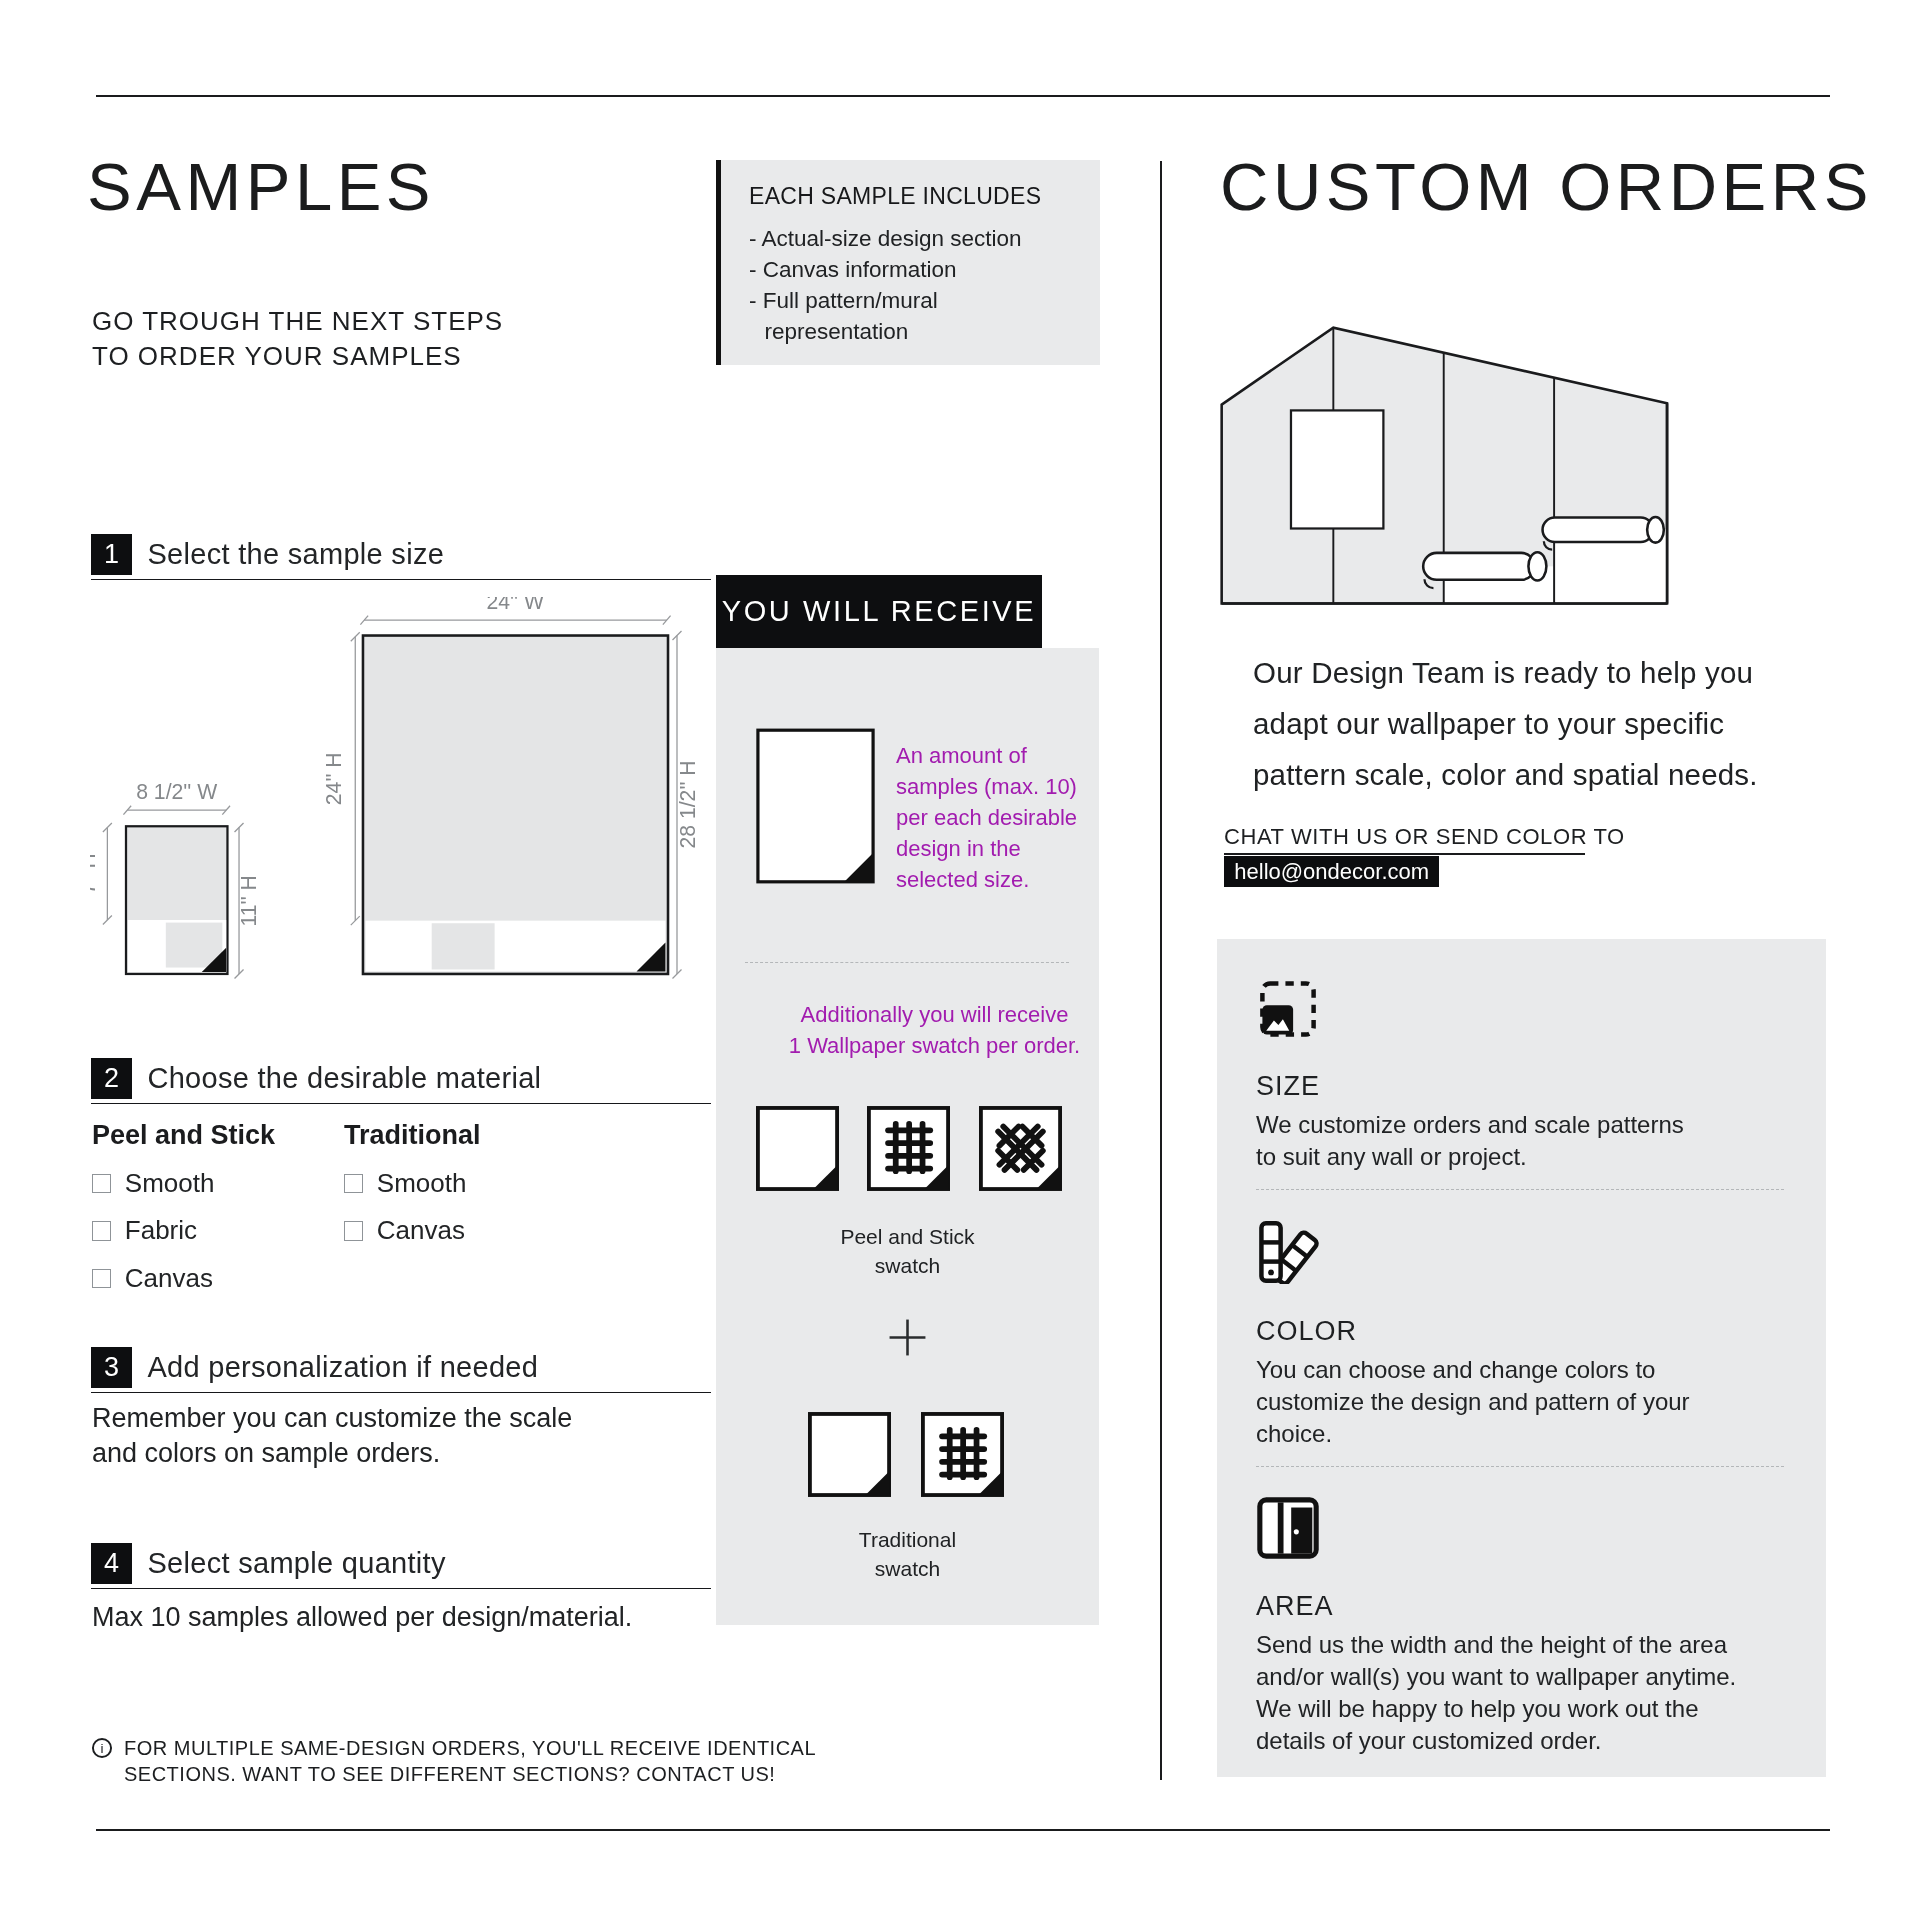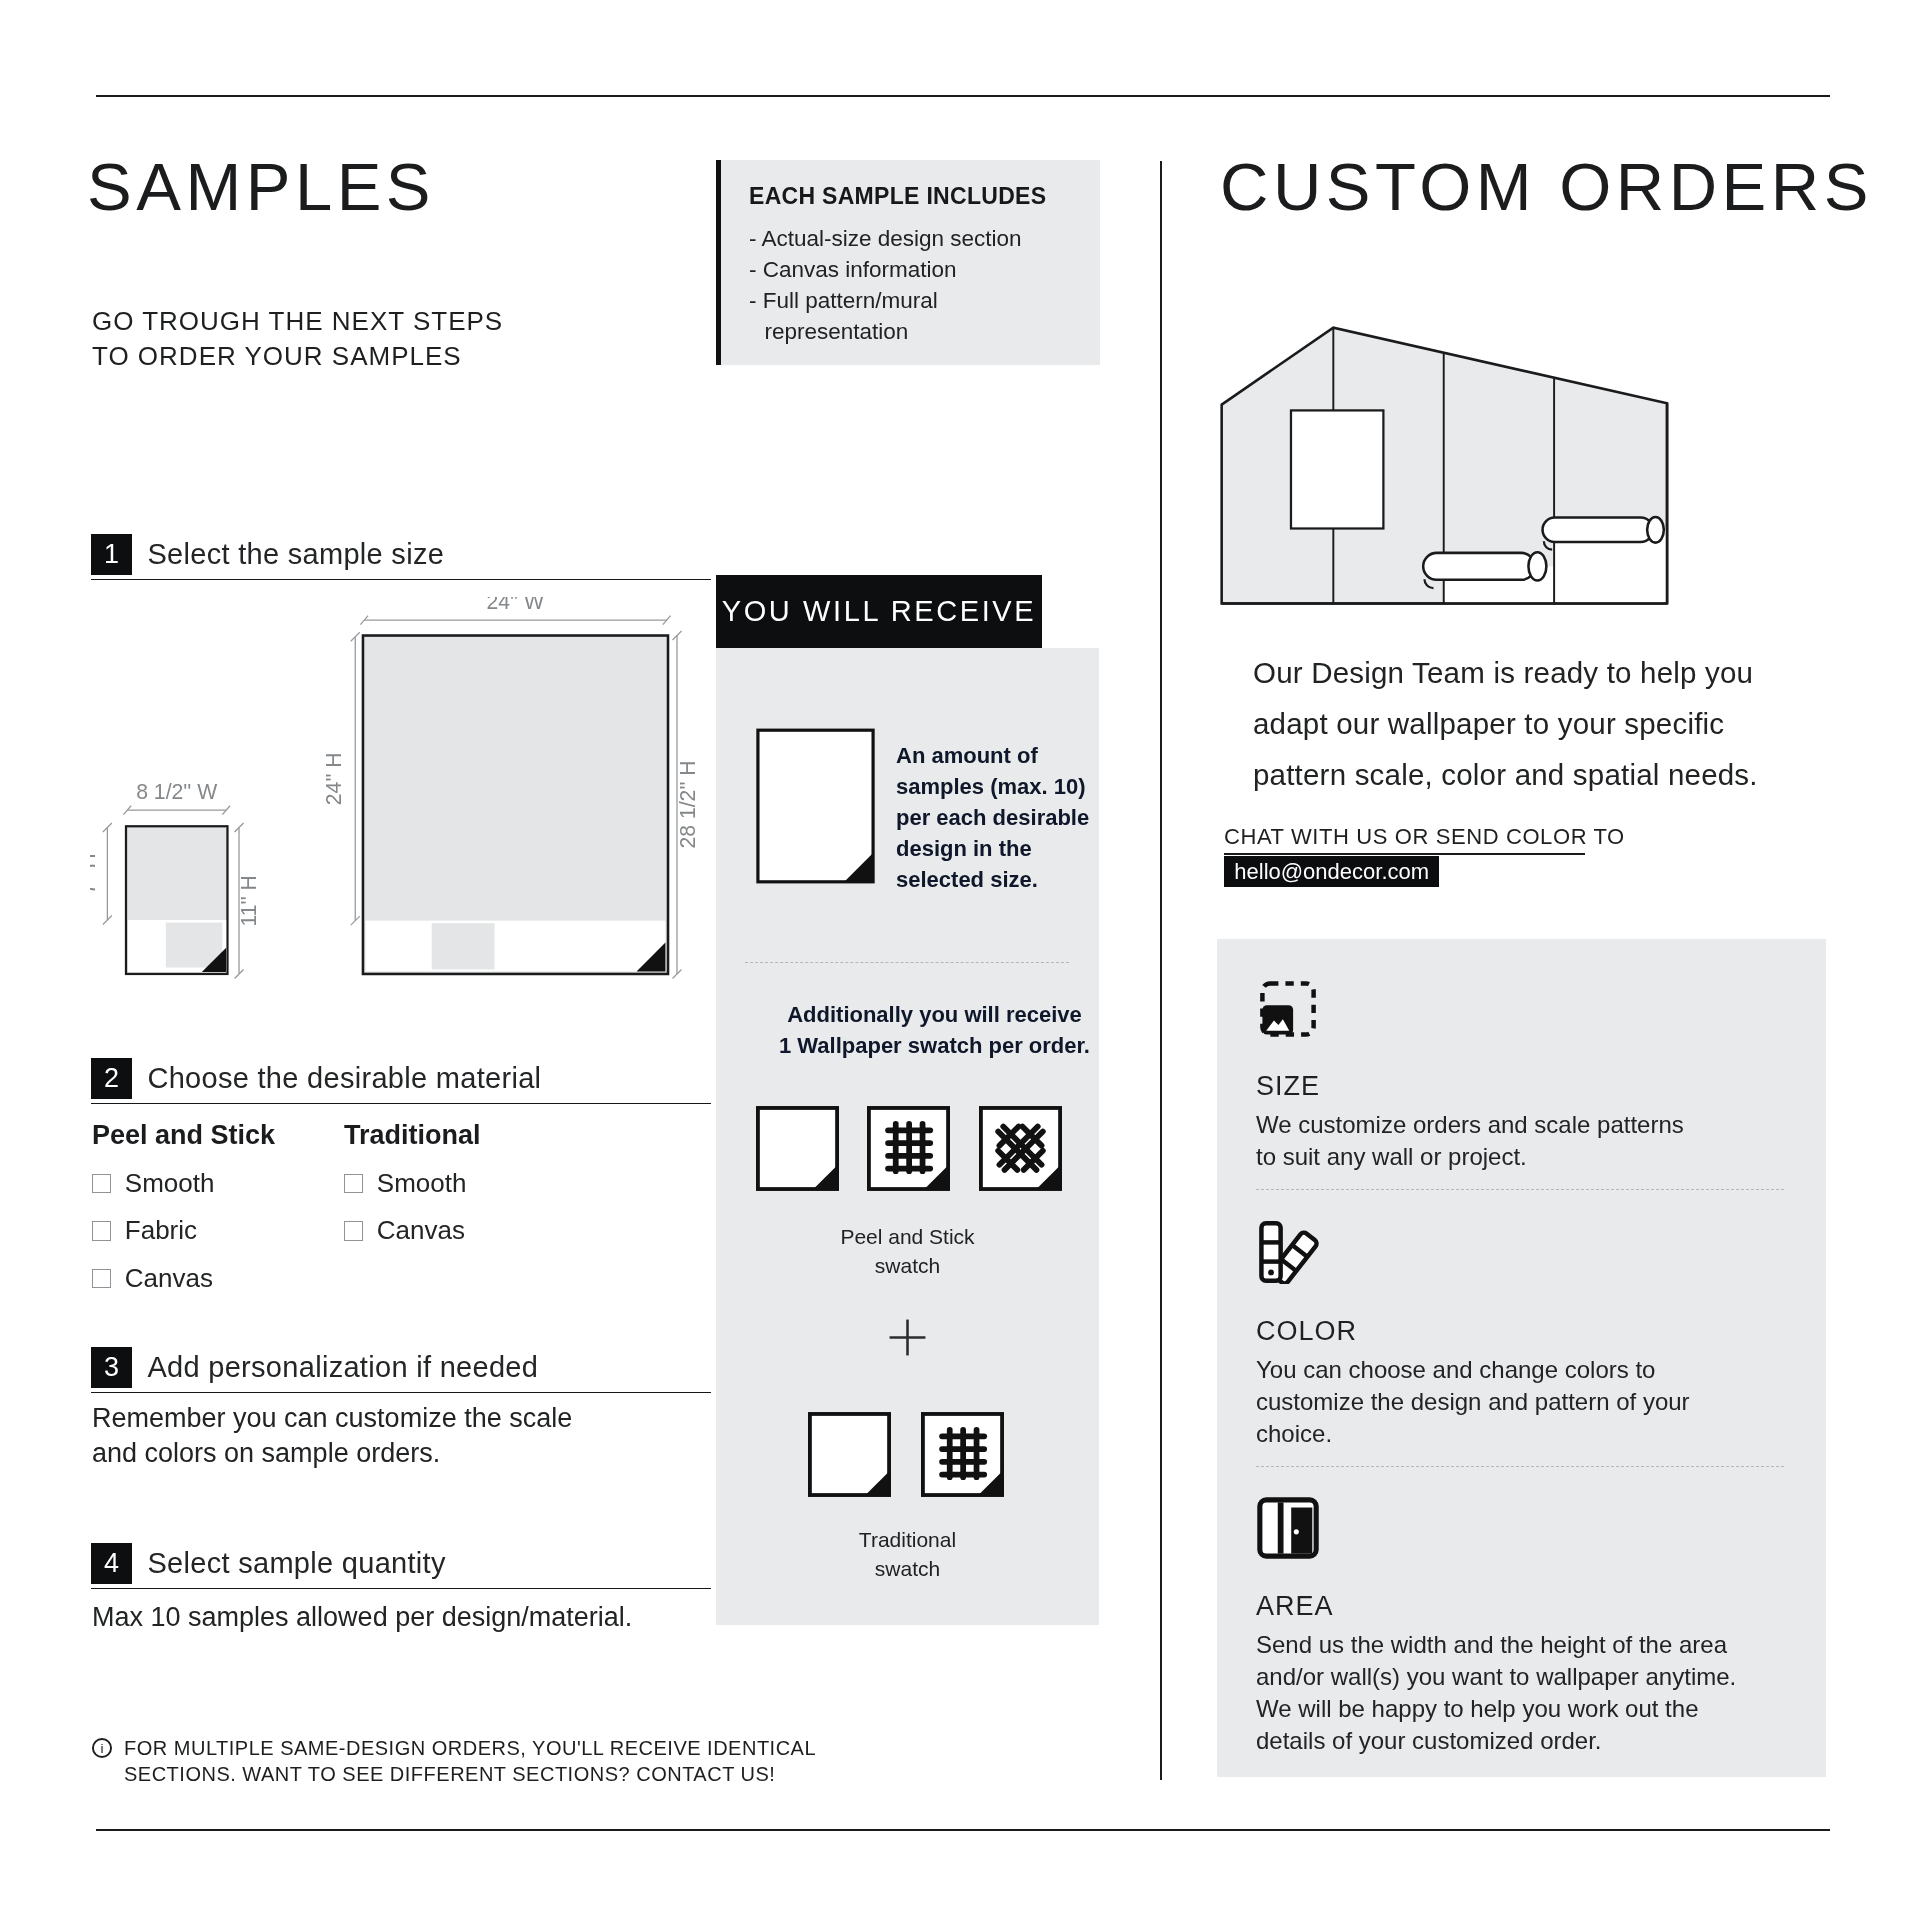--- a/index.html
+++ b/index.html
@@ -4,39 +4,39 @@
 <style>
   html,body{margin:0;padding:0;background:#fff;}
   #page{position:relative;width:1926px;height:1926px;background:#ffffff;
         font-family:"Liberation Sans",sans-serif;color:#202224;overflow:hidden;}
   .abs{position:absolute;}
   .hrule{position:absolute;height:1.9px;background:#1a1b1d;}
   .vrule{position:absolute;width:1.9px;background:#1a1b1d;}
   .h1{font-size:67px;font-weight:300;letter-spacing:4.5px;color:#1b1c1d;white-space:nowrap;line-height:1;}
   .intro{font-size:26px;letter-spacing:1px;line-height:35px;font-weight:300;color:#1d1f21;}
   .includes{background:#e9eaeb;border-left:5.1px solid #111;box-sizing:border-box;padding:23px 19px 0 28px;}
-  .includes .t{font-size:23px;font-weight:700;letter-spacing:0.3px;margin-bottom:13px;color:#17181a;}
+  .includes .t{font-size:23px;font-weight:400;letter-spacing:0.3px;margin-bottom:13px;color:#17181a;}
   .includes .li{font-size:22.5px;line-height:31px;font-weight:300;color:#202224;}
   .includes .indent{padding-left:15.4px;}
   .step{position:absolute;display:flex;align-items:center;gap:15.4px;border-bottom:1.9px solid #16171a;
         padding-bottom:3.9px;width:620px;box-sizing:border-box;}
   .stepnum{width:41px;height:41px;background:#0d0e10;color:#fff;font-size:27px;
            display:flex;align-items:center;justify-content:center;flex:0 0 41px;}
   .steplabel{font-size:29px;font-weight:300;color:#232527;letter-spacing:0.3px;white-space:nowrap;}
   .mat-title{font-size:27px;font-weight:700;color:#1b1c1e;}
   .mat-row{display:flex;align-items:center;margin-top:16.7px;}
   .cb{width:17.3px;height:17.3px;border:1.9px solid #8f9498;margin-right:13.5px;background:#fff;flex:0 0 17.3px;}
   .mat-label{font-size:26px;font-weight:300;color:#222426;}
   .body-text{font-size:27px;line-height:35px;font-weight:300;color:#212325;}
   .footnote{position:absolute;display:flex;gap:11px;align-items:flex-start;}
   .fn-text{font-size:20px;line-height:26px;letter-spacing:0.5px;font-weight:300;color:#1c1e20;}
   .receive-bar{position:absolute;background:#0d0e10;color:#fff;display:flex;align-items:center;
                justify-content:center;font-size:29px;letter-spacing:2.6px;font-weight:300;}
   .panel{position:absolute;background:#e9eaeb;}
-  .small-text{font-size:22px;line-height:31px;font-weight:700;color:#0f172a;}
+  .small-text{font-size:22px;line-height:31px;font-weight:400;color:#a21caf;}
   .center{text-align:center;}
   .caption{font-size:21px;line-height:29px;font-weight:300;color:#202224;}
   .chat{font-size:22px;letter-spacing:0.6px;font-weight:300;color:#1d1f21;white-space:nowrap;}
   .email{position:absolute;background:#0c0d0f;color:#fff;font-size:22px;line-height:31px;
          padding:0 10.3px;font-weight:300;white-space:nowrap;}
   .team{font-size:29.5px;line-height:51px;font-weight:300;letter-spacing:0.2px;color:#202224;white-space:nowrap;}
   .feat-title{font-size:27px;letter-spacing:1px;font-weight:300;color:#1e2022;}
   .feat-text{font-size:24px;line-height:32px;font-weight:300;color:#212325;}
   .dashed{position:absolute;border-top:1.3px dashed #b4b7b9;height:0;}
   svg text{font-family:"Liberation Sans",sans-serif;font-weight:300;}

